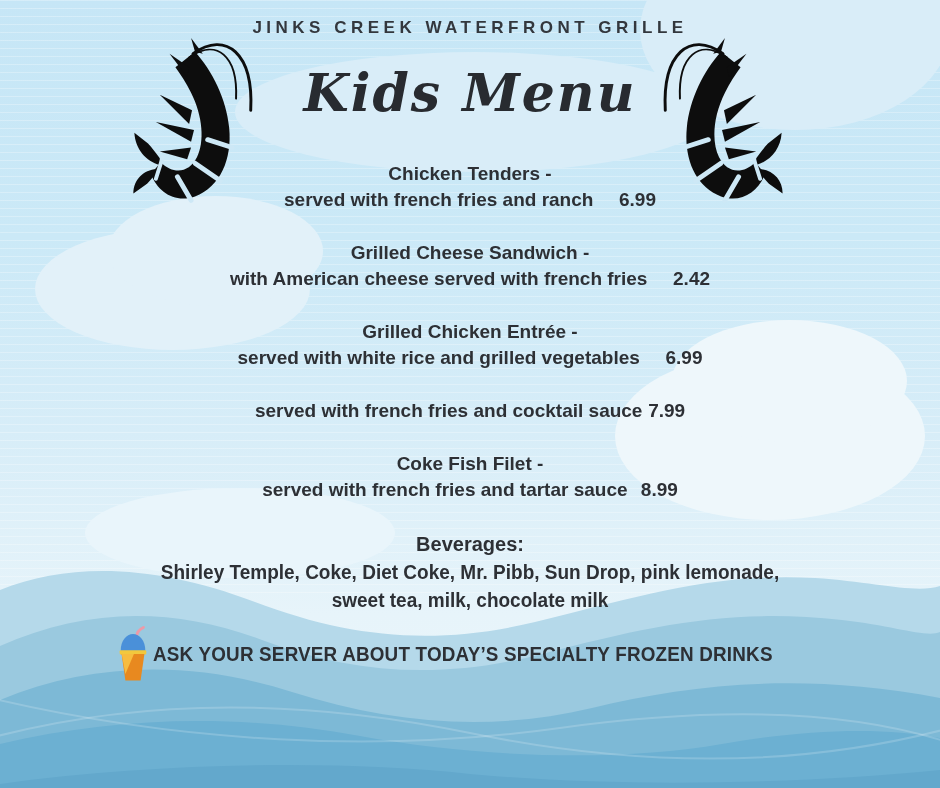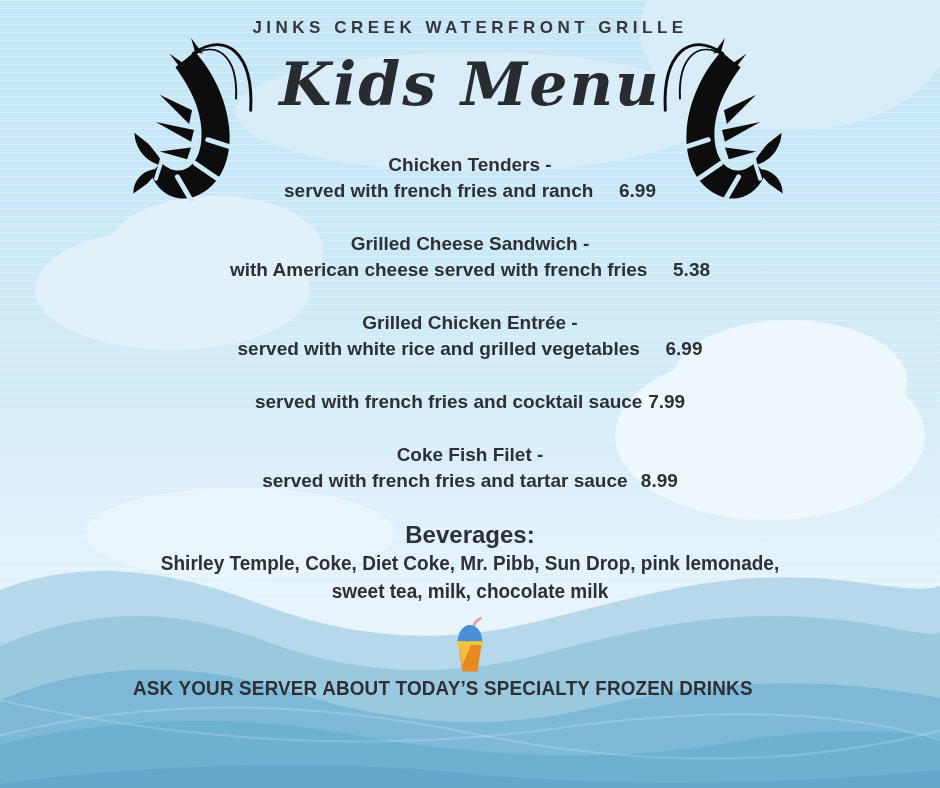--- a/index.html
+++ b/index.html
@@ -29,37 +29,36 @@
   .shrimp-right{left:658px;top:38px;transform:scaleX(-1);}
 
   .waves{position:absolute;left:0;bottom:0;width:940px;height:240px;z-index:2;}
 
   .content{position:absolute;inset:0;z-index:4;text-align:center;color:#2d3035;}
   .brand{
     margin-top:16px;font-size:17px;font-weight:bold;letter-spacing:4.5px;
     color:#33373d;line-height:24px;text-align:center;
   }
   .menu-title{
-    margin-top:4px;font-family:"DejaVu Serif", serif;font-style:italic;font-weight:bold;
-    font-size:60px;line-height:80px;letter-spacing:2px;color:#282b30;
+    margin-top:13px;font-family:"DejaVu Serif", serif;font-style:italic;font-weight:bold;
+    font-size:52px;line-height:80px;letter-spacing:2px;color:#282b30;
   }
   .menu-list{margin-top:28px;}
   .item{margin-bottom:27px;font-size:19px;font-weight:bold;line-height:26px;}
   .item-line{white-space:nowrap;}
   .price{display:inline-block;}
   .g-wide{margin-left:1.35em;}
   .g-mid{margin-left:0.7em;}
   .g-narrow{margin-left:0.3em;}
   .beverages{margin-top:18px;font-weight:bold;}
-  .bev-heading{font-size:24px;line-height:28px;}
+  .bev-heading{font-size:20px;line-height:28px;}
   .bev-line{font-size:20px;line-height:28px;display:block;transform:scaleX(0.95);transform-origin:50% 50%;}
   .footer{
     margin-top:10px;display:flex;align-items:center;justify-content:center;gap:1px;
     font-weight:bold;
-    flex-direction:column;
   }
   .footer-text{
     font-size:20.5px;letter-spacing:0.2px;display:inline-block;
     transform:scaleX(0.92);transform-origin:0 50%;
   }
   .drink-icon{width:38px;height:60px;flex:0 0 auto;}
 </style>
 </head>
 <body>
 
@@ -139,21 +138,21 @@
 
     <div class="menu-list">
 
       <div class="item">
         <div>Chicken Tenders -</div>
         <div class="item-line"><span>served with french fries and ranch</span><span class="price g-wide">6.99</span></div>
       </div>
 
       <div class="item">
         <div>Grilled Cheese Sandwich -</div>
-        <div class="item-line"><span>with American cheese served with french fries</span><span class="price g-wide">5.38</span></div>
+        <div class="item-line"><span>with American cheese served with french fries</span><span class="price g-wide">2.42</span></div>
       </div>
 
       <div class="item">
         <div>Grilled Chicken Entrée -</div>
         <div class="item-line"><span>served with white rice and grilled vegetables</span><span class="price g-wide">6.99</span></div>
       </div>
 
       <div class="item">
         <div class="item-line"><span>served with french fries and cocktail sauce</span><span class="price g-narrow">7.99</span></div>
       </div>

